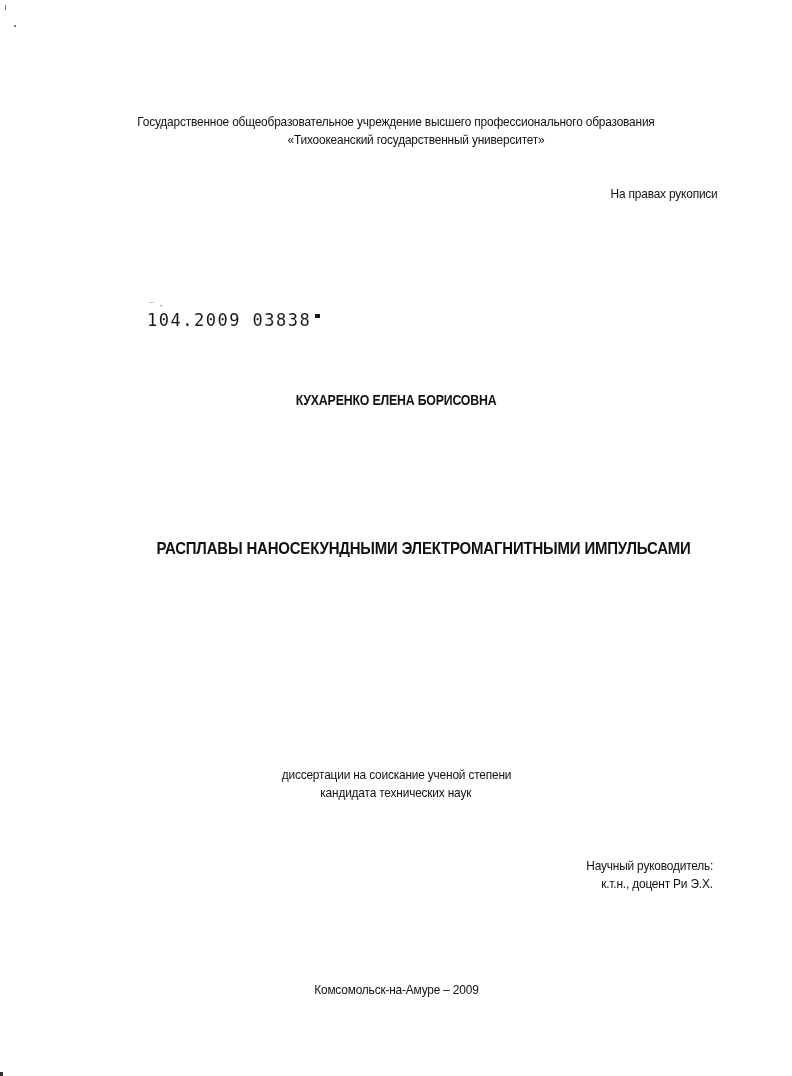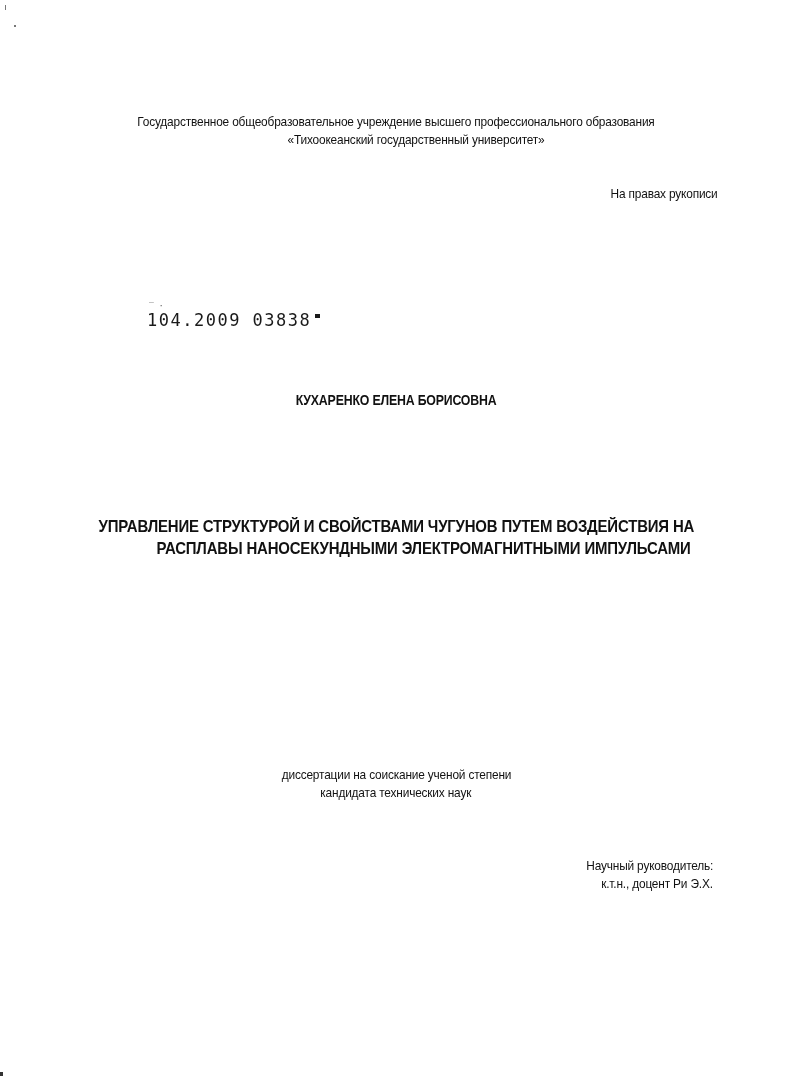--- a/index.html
+++ b/index.html
@@ -110,36 +110,36 @@
 
   <div id="stamp" class="line">
     <span class="stamp-mark">‾ ·</span>
     <span>104.2009 03838</span><span class="stamp-dot"></span>
   </div>
 
   <div id="author" class="line center bold">
     <span class="condensed">КУХАРЕНКО ЕЛЕНА БОРИСОВНА</span>
   </div>
 
-  <div id="title-1" class="line center bold">
-    <span class="condensed">УПРАВЛЕНИЕ СТРУКТУРОЙ И СВОЙСТВАМИ ЧУГУНОВ ПУТЕМ ВОЗДЕЙСТВИЯ НА</span>
-  </div>
   <div id="title-2" class="line center bold">
     <span class="condensed">РАСПЛАВЫ НАНОСЕКУНДНЫМИ ЭЛЕКТРОМАГНИТНЫМИ ИМПУЛЬСАМИ</span>
   </div>
 
 
   <div id="degree-2" class="line center">
     <span class="condensed">кандидата технических наук</span>
   </div>
   <div id="degree-1" class="line center">
     <span class="condensed">диссертации на соискание ученой степени</span>
   </div>
 
   <div id="advisor-1" class="line">
     <span class="condensed-right">Научный руководитель:</span>
   </div>
   <div id="advisor-2" class="line">
     <span class="condensed-right">к.т.н., доцент Ри Э.Х.</span>
   </div>
 
+  <div id="city-year" class="line center">
+    <span class="condensed">Комсомольск-на-Амуре – 2009</span>
+  </div>
 
 </div>
 
 </body></html>

